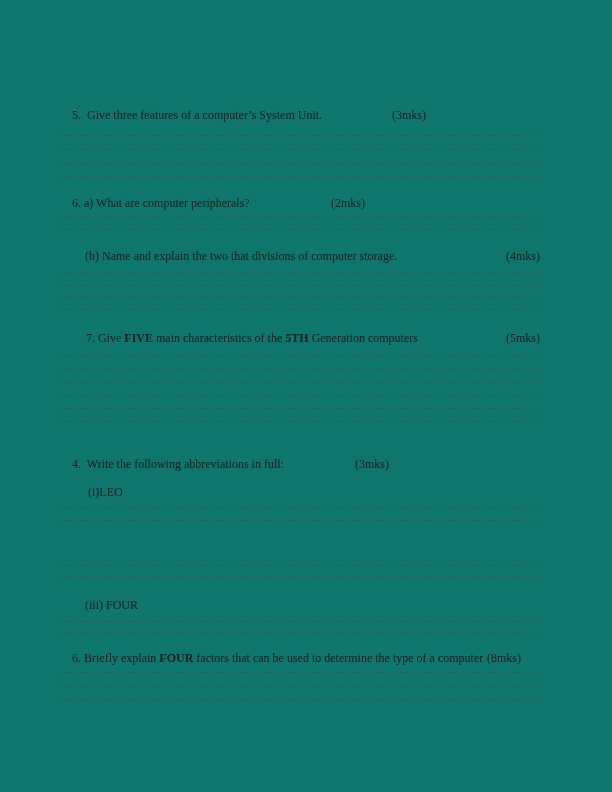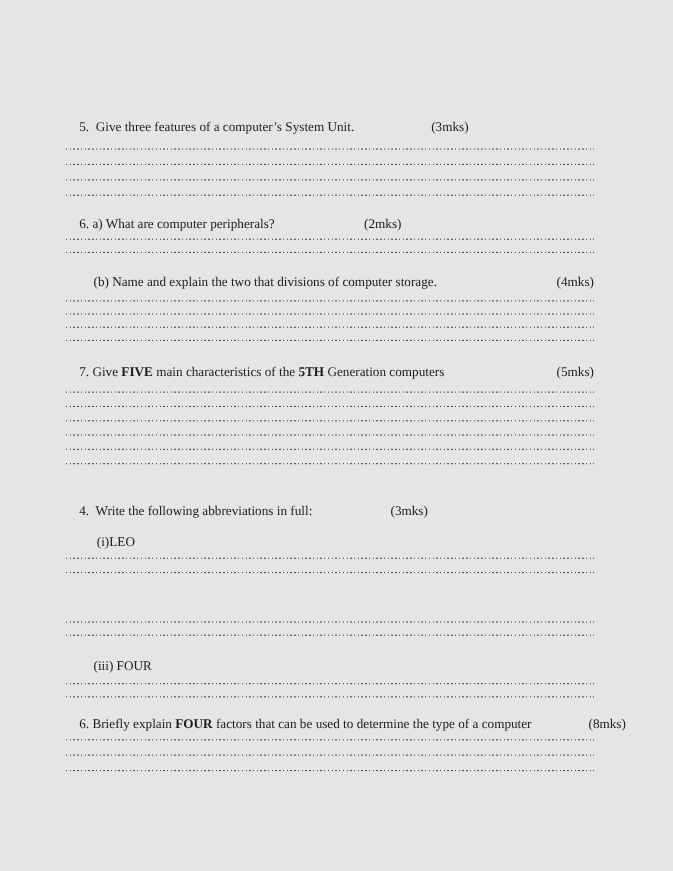--- a/index.html
+++ b/index.html
@@ -4,21 +4,21 @@
 <style>
   html, body {
     margin: 0;
     padding: 0;
     background: #ffffff;
   }
   #page {
     position: relative;
     width: 612px;
     height: 792px;
-    background: #e5e5e5;
+    background: #0f766e;
     overflow: hidden;
     font-family: "Liberation Serif", "DejaVu Serif", serif;
     font-size: 12px;
     color: #1c1c1c;
   }
   .qrow {
     position: absolute;
     left: 60px;
     width: 480px;
     height: 14px;
@@ -56,30 +56,30 @@
   .r12 .aline { height: 12px; }
   .r14 .aline { height: 14px; }
 
   
   #q5-row    { top: 108px; }  #q5-row .qtext    { left: 12px; } #q5-row .marks  { left: 332px; }
   #q5-lines  { top: 122px; }
   #q6a-row   { top: 196px; }  #q6a-row .qtext   { left: 12px; text-align: right; } #q6a-row .marks { left: 271px; }
   #q6a-lines { top: 206px; }
   #q6b-row   { top: 249px; }  #q6b-row .qtext   { left: 25px; } #q6b-row .marks { right: 0; }
   #q6b-lines { top: 262px; }
-  #q7-row    { top: 331px; }  #q7-row .qtext    { left: 12px; } #q7-row .marks  { right: 0; }
+  #q7-row    { top: 331px; }  #q7-row .qtext    { left: 26px; } #q7-row .marks  { right: 0; }
   #q7-lines  { top: 344px; }
   #q8-row    { top: 457px; }  #q8-row .qtext    { left: 12px; } #q8-row .marks  { left: 295px; }
   #q8i-row   { top: 485px; }  #q8i-row .qtext   { left: 28px; }
   #q8i-lines { top: 495px; }
   #q8ii-row  { top: 538px; }  #q8ii-row .qtext  { left: 25px; }
   #q8ii-lines{ top: 554px; }
   #q8iii-row { top: 598px; }  #q8iii-row .qtext { left: 25px; }
   #q8iii-lines{ top: 610px; }
-  #q9-row    { top: 651px; }  #q9-row .qtext    { left: 12px; } #q9-row .marks  { left: 427px; margin-left: 48px; }
+  #q9-row    { top: 651px; }  #q9-row .qtext    { left: 12px; } #q9-row .marks  { left: 427px; }
   #q9-lines  { top: 659px; }
 </style>
 </head>
 <body>
 
 <div id="page">
 
   <div class="qrow" id="q5-row">
     <span class="qtext"><span>5.  Give three features of a computer’s System Unit.</span></span>
     <span class="marks">(3mks)</span>

